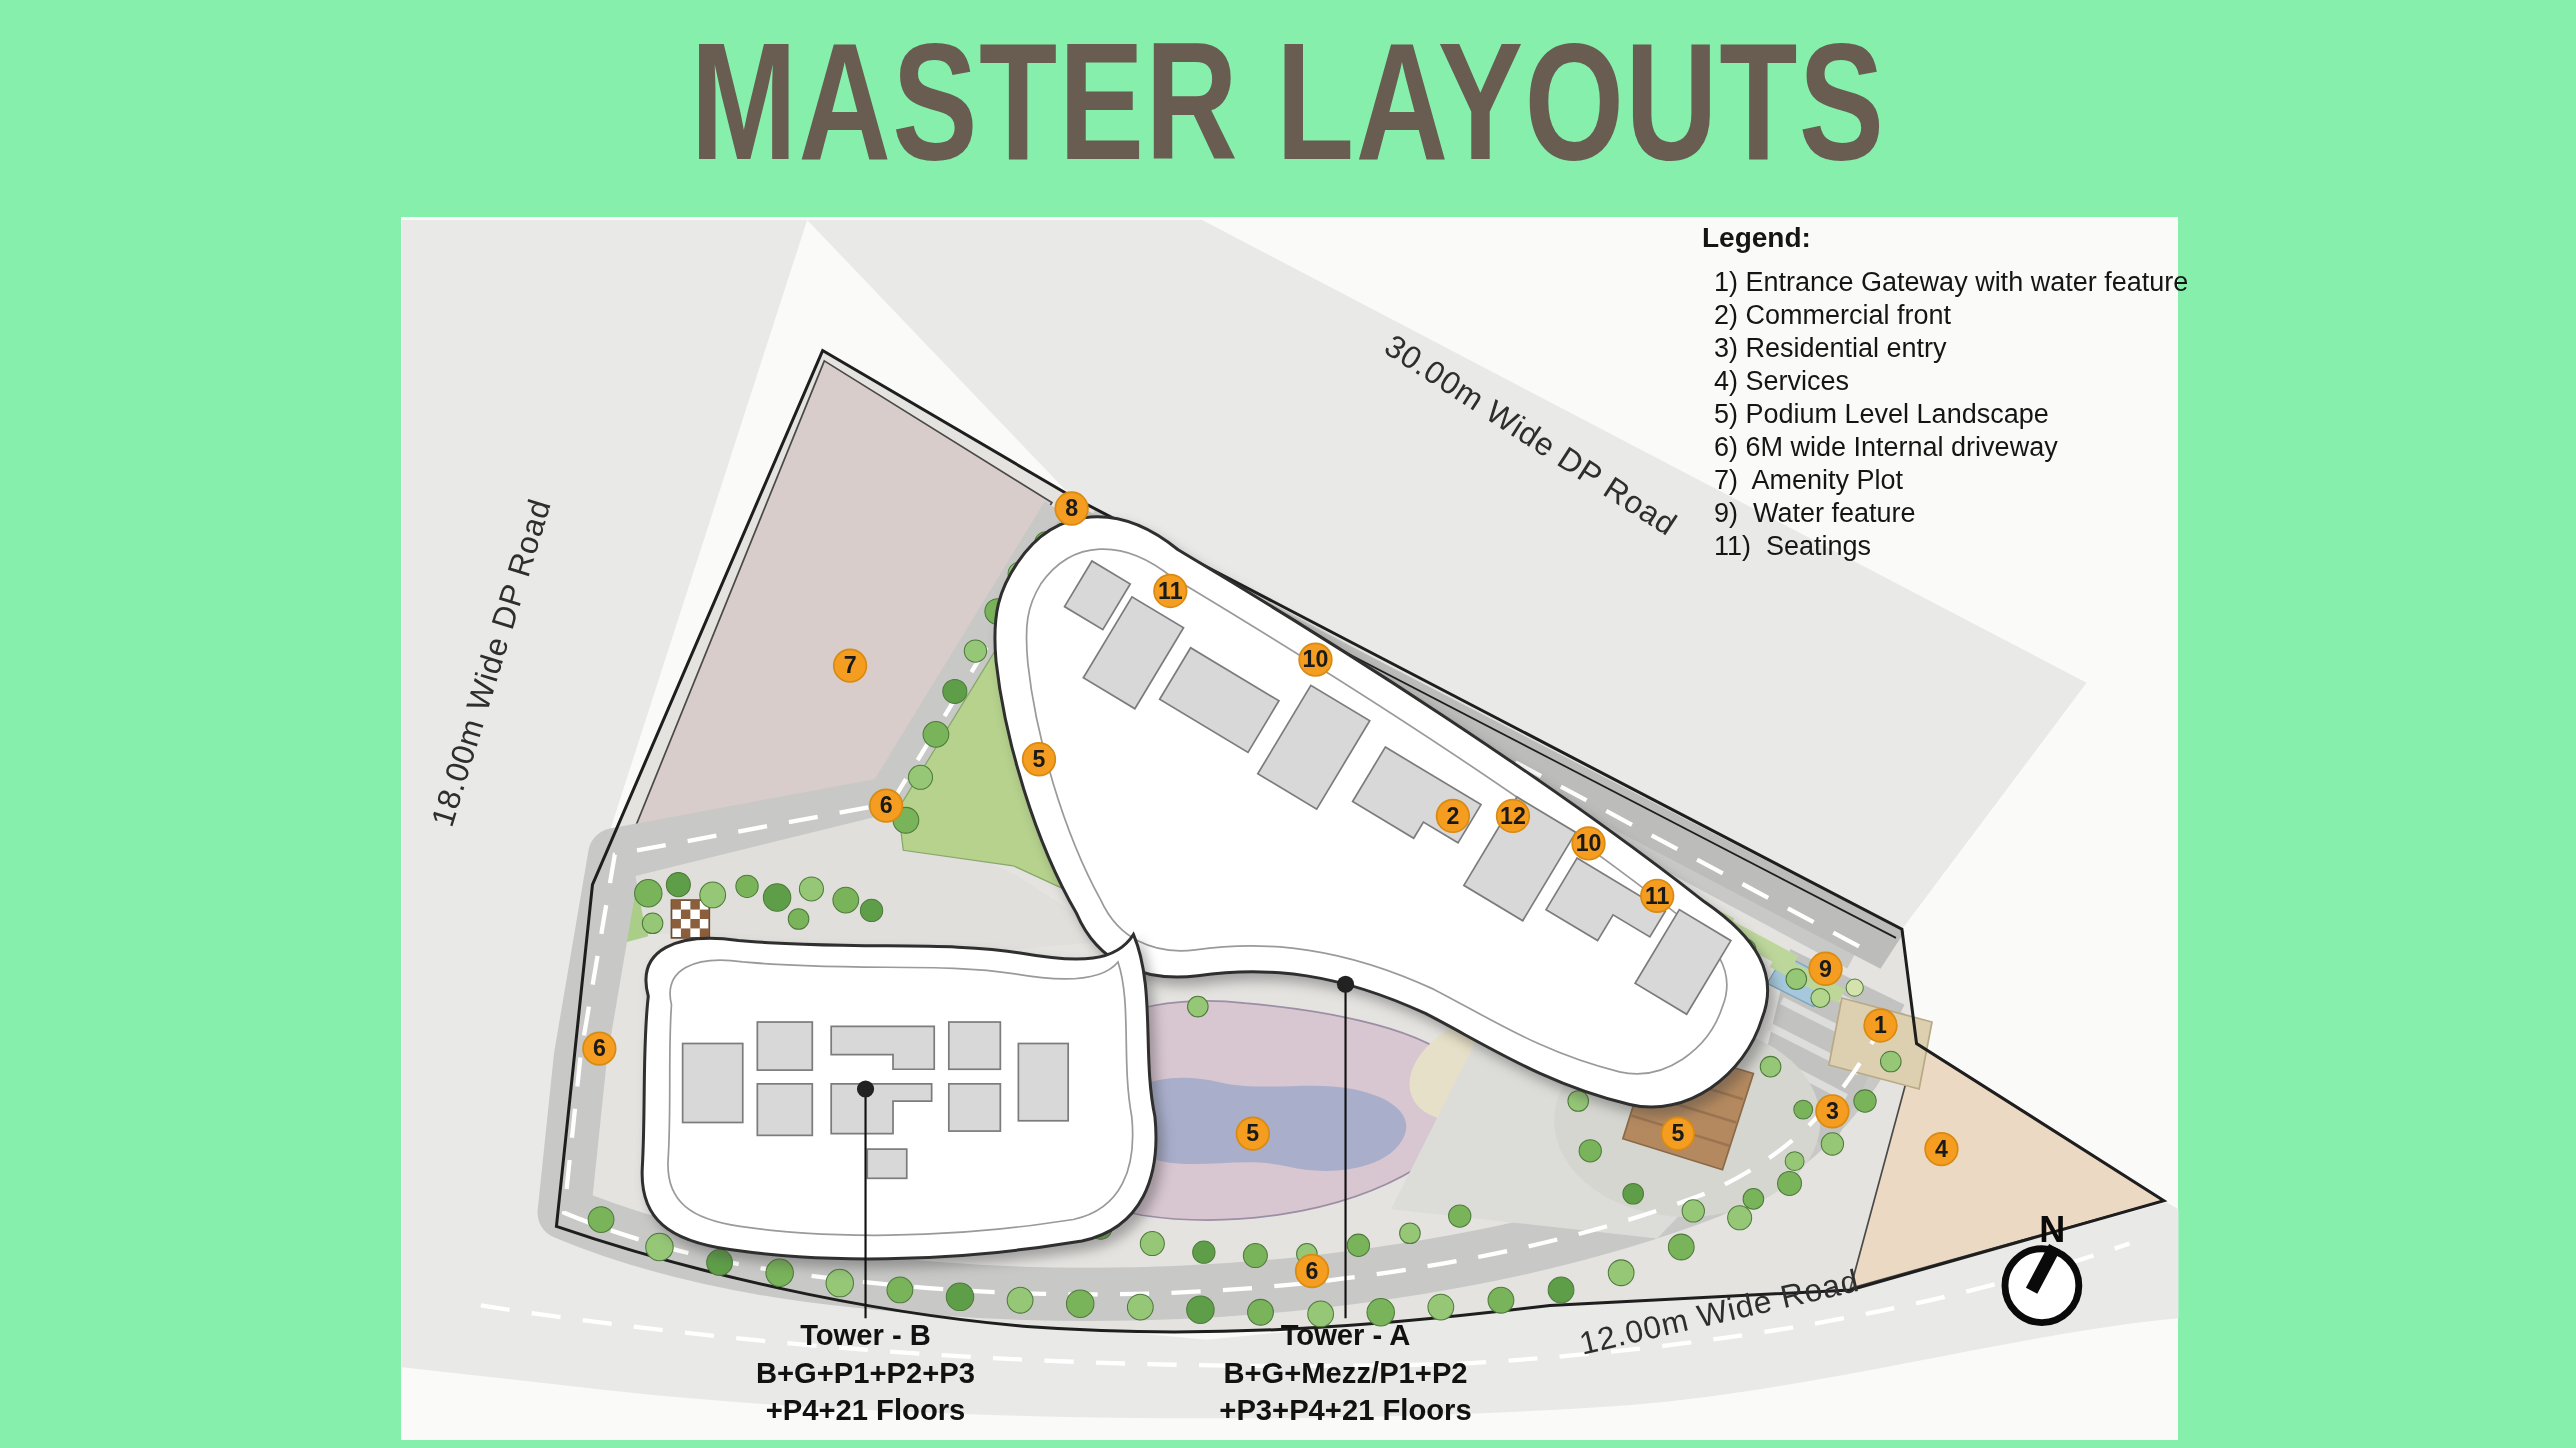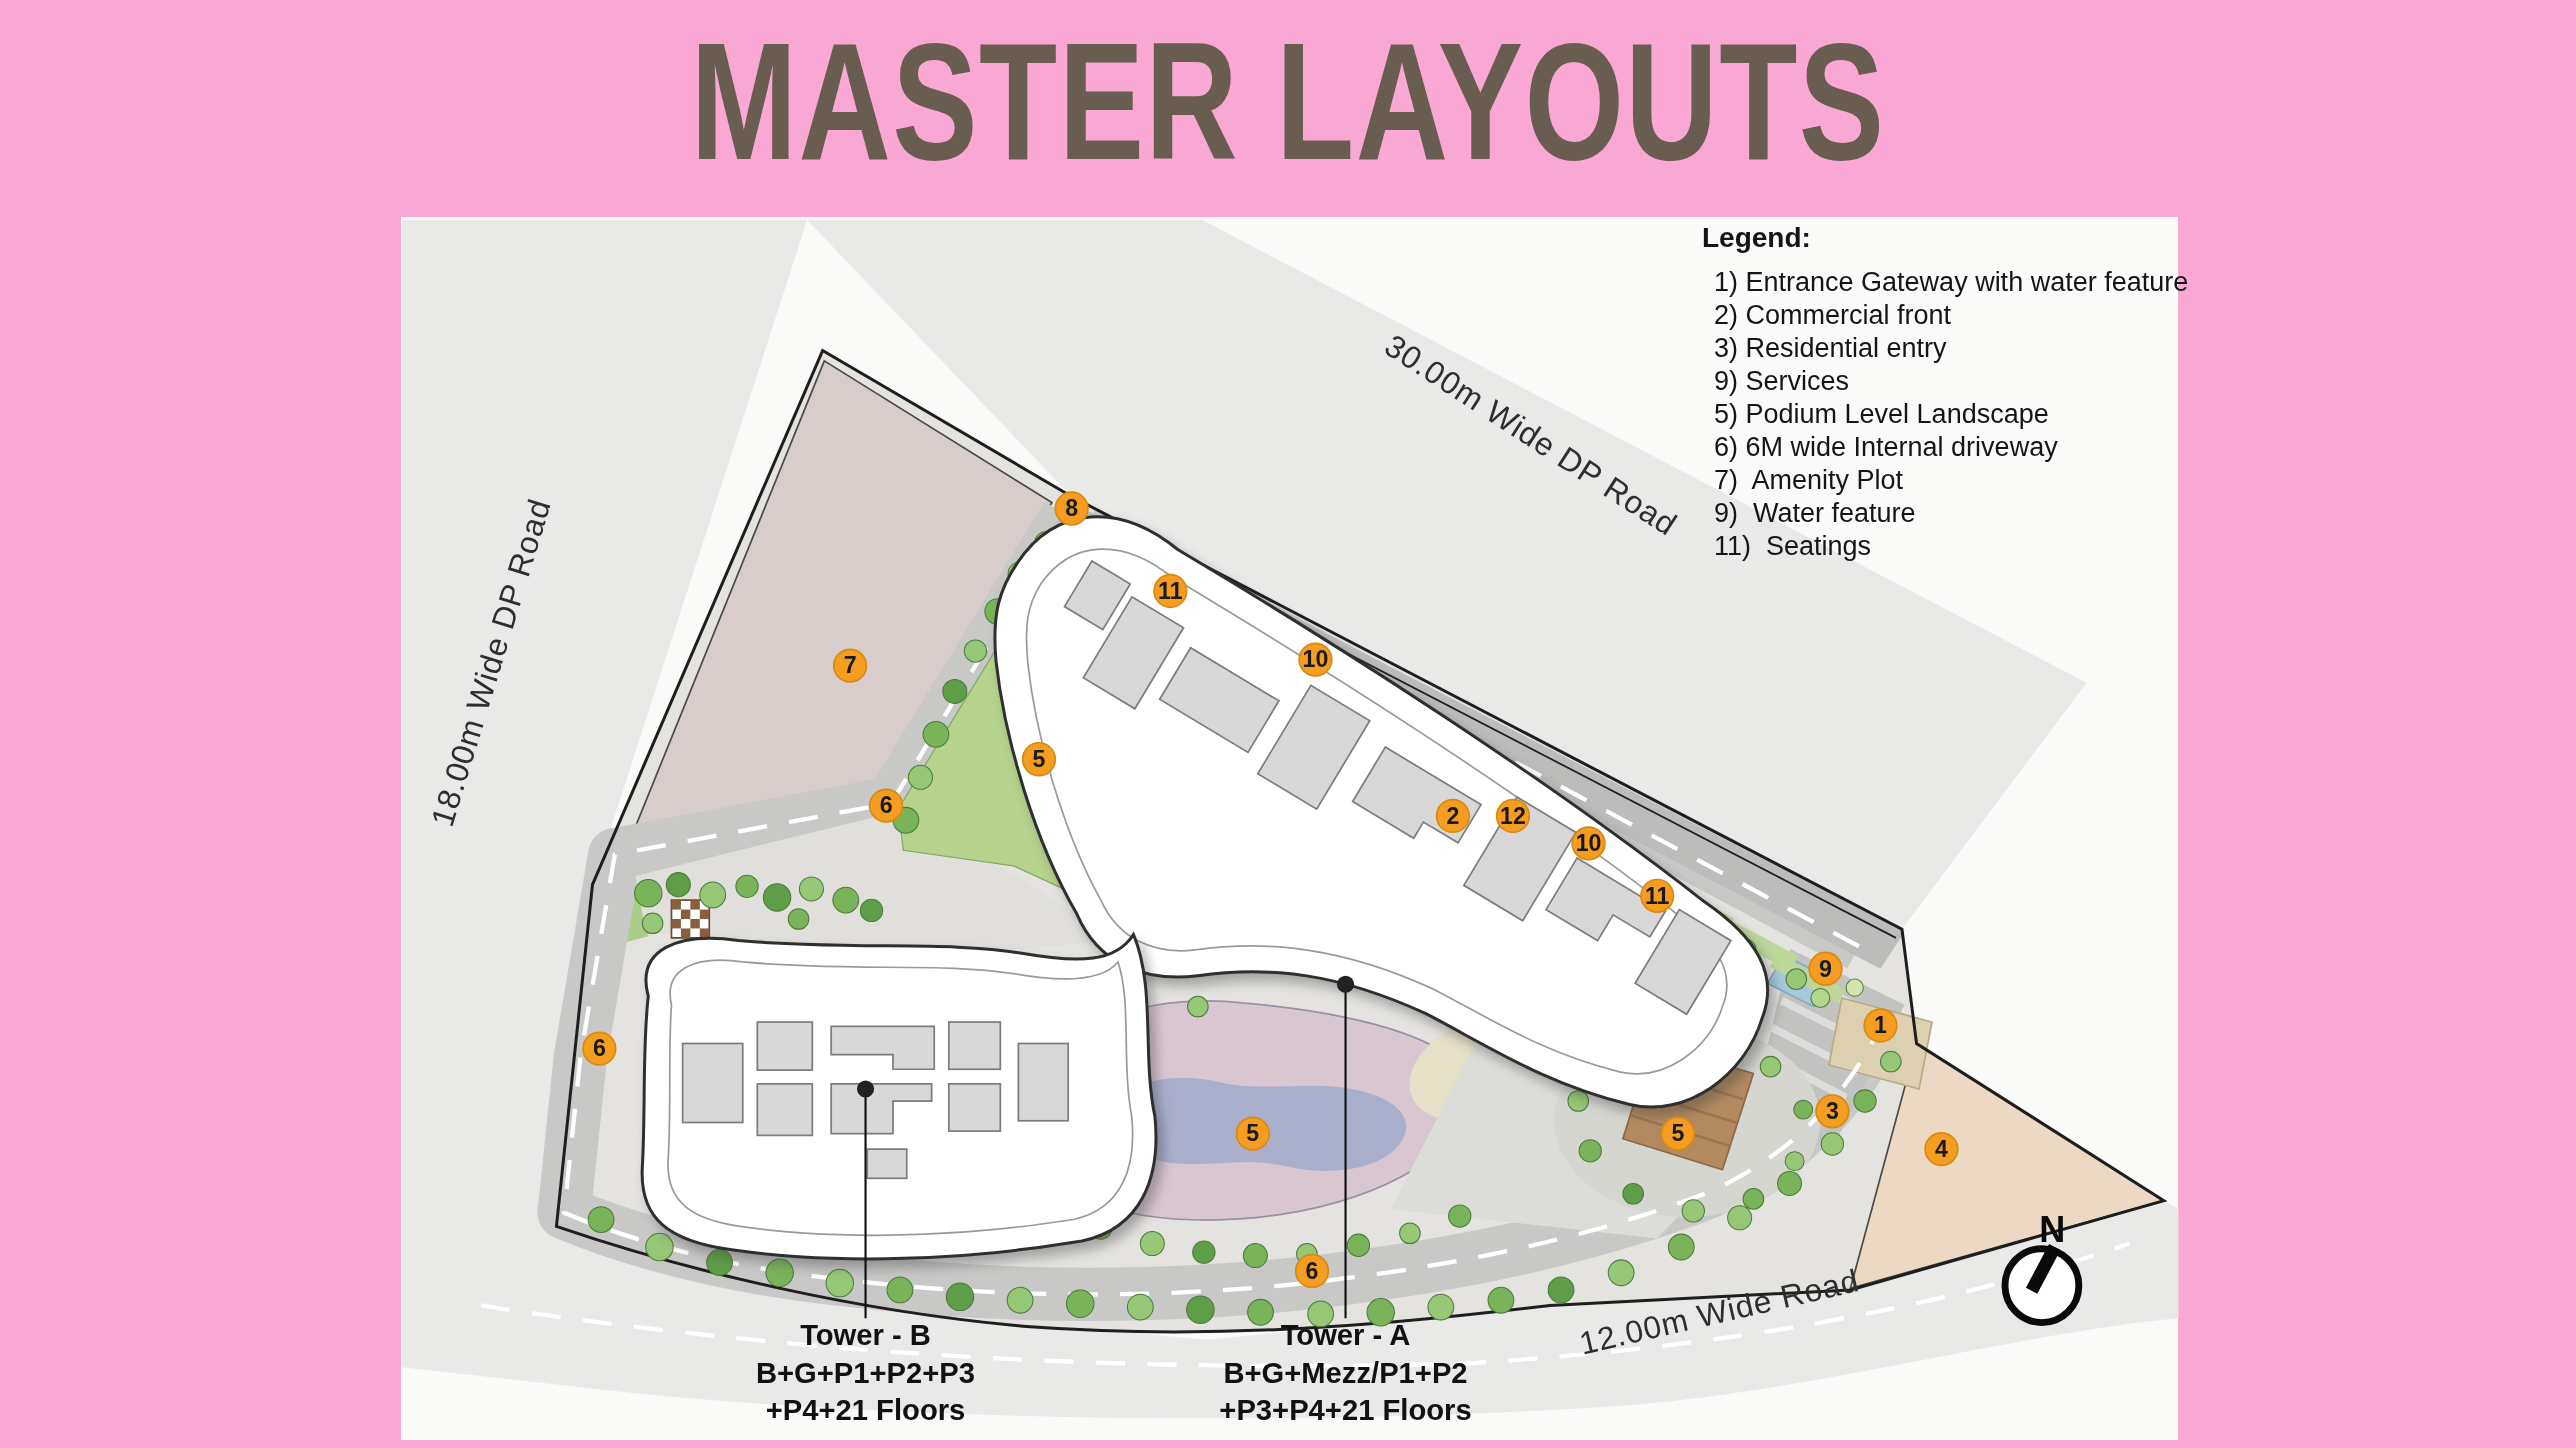--- a/index.html
+++ b/index.html
@@ -1,17 +1,17 @@
 <!DOCTYPE html>
 <html style="font-size:13.7px"><head>
 <meta charset="utf-8">
 <style>
   html,body{margin:0;padding:0;background:#e8dcd4;}
   #stage{position:relative;width:2576px;height:1449px;overflow:hidden;
-         font-family:"Liberation Sans","DejaVu Sans",sans-serif;background:#f9a8d4;}
+         font-family:"Liberation Sans","DejaVu Sans",sans-serif;background:#86efac;}
   #sheet{position:absolute;left:401px;top:217px;width:1777px;height:1223px;background:#fafaf9;}
   #plan-svg{position:absolute;left:0;top:0;width:2576px;height:1449px;}
   #page-title{position:absolute;left:0;top:19px;width:2576px;text-align:center;
     font-size:160px;font-weight:bold;color:#695c51;letter-spacing:1.7px;line-height:1;
     transform:scale(0.80,1.04);transform-origin:50% 0;white-space:nowrap;}
   #legend{position:absolute;left:1702px;top:222px;width:515px;color:#151515;}
   #legend .hdr{font-size:28px;font-weight:bold;margin-bottom:8px;}
   #legend ul{list-style:none;margin:12px;padding:0;}
   #legend li{font-size:27px;line-height:33px;white-space:pre;}
   .towerlabel{font-size:34px;font-weight:bold;fill:#111;}
@@ -337,21 +337,21 @@
         </g>
       </g>
   </svg>
 
   <div id="legend">
     <div class="hdr">Legend:</div>
     <ul id="legend-list">
         <li>1) Entrance Gateway with water feature</li>
         <li>2) Commercial front</li>
         <li>3) Residential entry</li>
-        <li>9) Services</li>
+        <li>4) Services</li>
         <li>5) Podium Level Landscape</li>
         <li>6) 6M wide Internal driveway</li>
         <li>7)  Amenity Plot</li>
         <li>9)  Water feature</li>
         <li>11)  Seatings</li>
       </ul>
   </div>
 
 </div>
 

